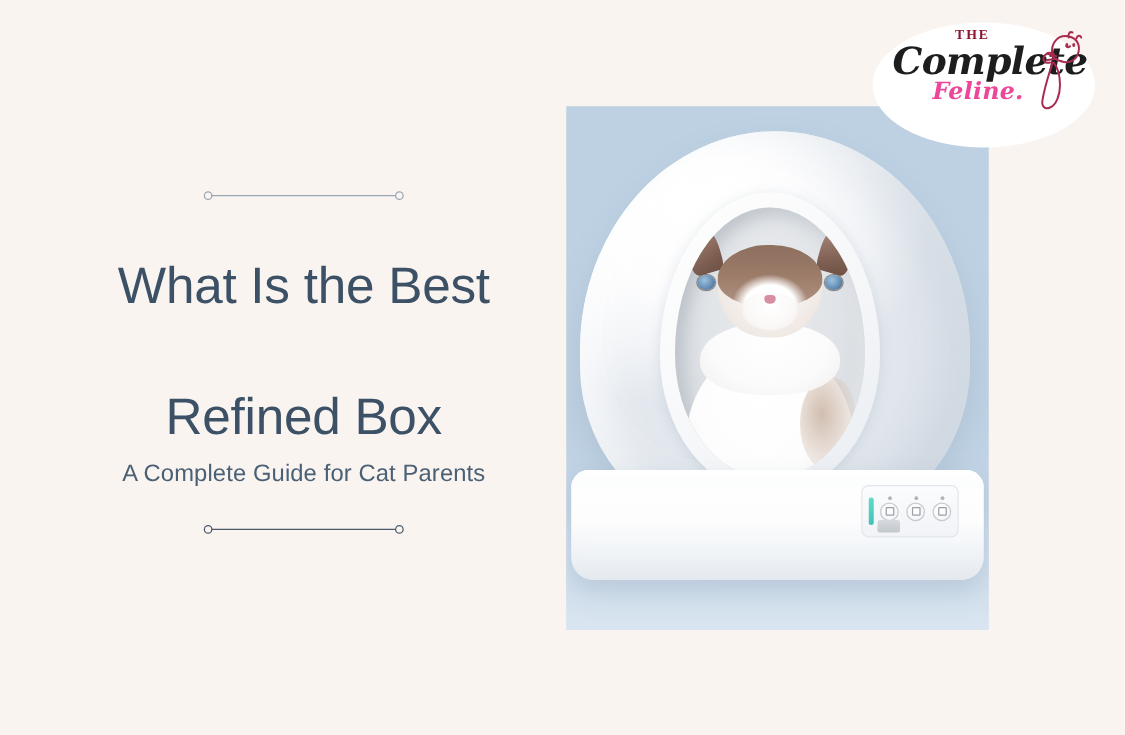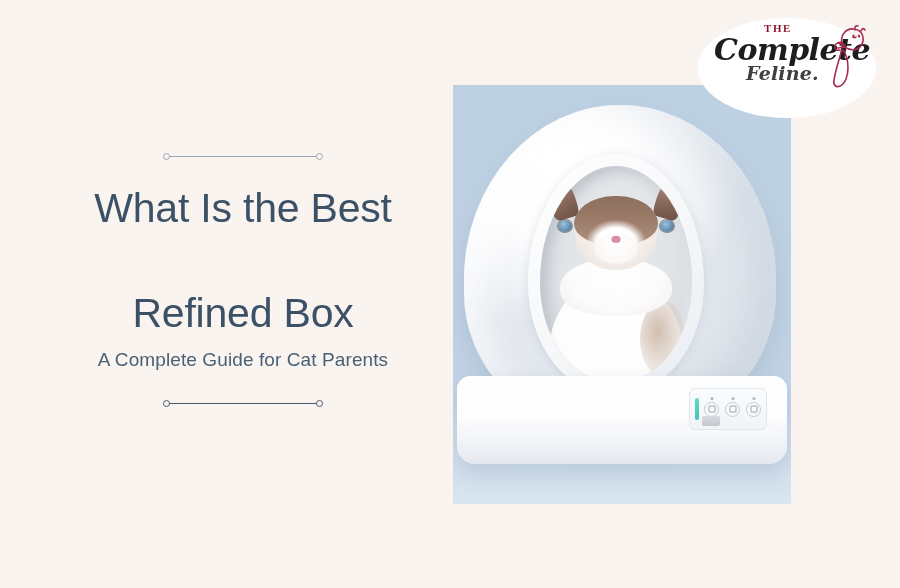--- a/index.html
+++ b/index.html
@@ -26,21 +26,21 @@
   .divider .dot{
     position:absolute;top:3px;width:7px;height:7px;border-radius:50%;
     border:1px solid #9aa7b4;background:#faf4f1;box-sizing:border-box;
   }
   .divider .dot.l{left:0;}
   .divider .dot.r{right:0;}
   .divider.bottom .rule{background:#4a5a6b;}
   .divider.bottom .dot{border-color:#4a5a6b;}
 
   .headline{
-    margin:18px 0 0 0;
+    margin:38px 0 0 0;
     font-size:41px;line-height:1.28;font-weight:400;
     color:#3c5166;text-align:center;letter-spacing:-0.2px;
   }
   .subhead{
     margin:10px 0 0 0;
     font-size:19px;font-weight:400;color:#4a6075;text-align:left;
     letter-spacing:0.1px;
   }
   .sub-gap{height:26px;}
 
@@ -212,21 +212,21 @@
   }
   .logo-refined{
     position:absolute;left:2px;top:14px;
     font-family:"DejaVu Serif",serif;
     font-size:30px;font-style:italic;font-weight:700;color:#1d1d1d;
     letter-spacing:-0.5px;
   }
   .logo-feline{
     position:absolute;left:34px;top:44px;
     font-family:"DejaVu Serif",serif;
-    font-size:19px;font-style:italic;font-weight:700;color:#404040;
+    font-size:19px;font-style:italic;font-weight:700;color:#ec4899;
     letter-spacing:0.2px;
   }
   .logo-cat{position:absolute;right:-4px;top:6px;}
 </style>
 </head>
 <body>
 
 <div class="text-col">
 
   <div class="divider top">

